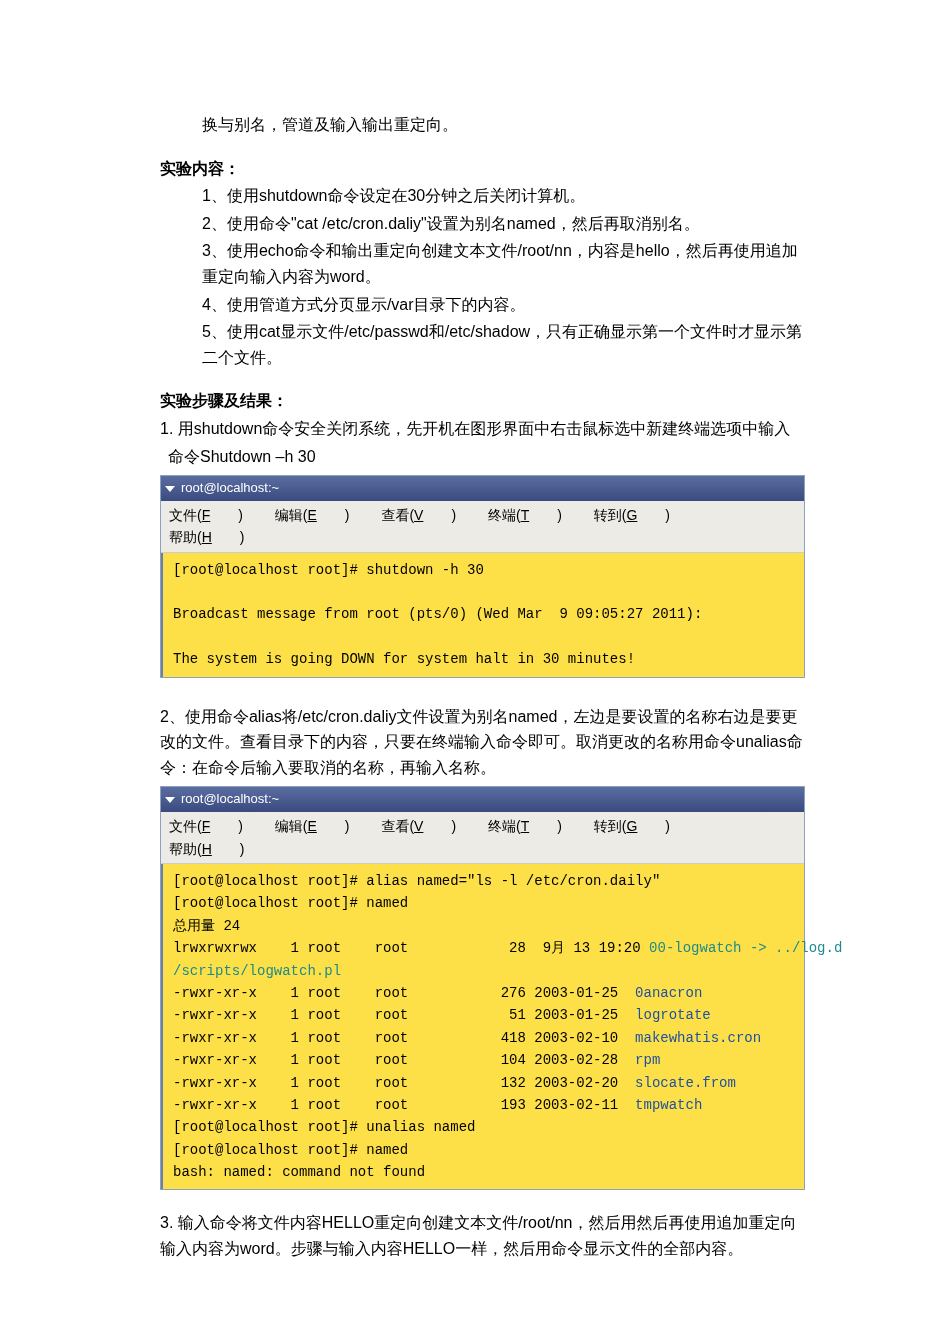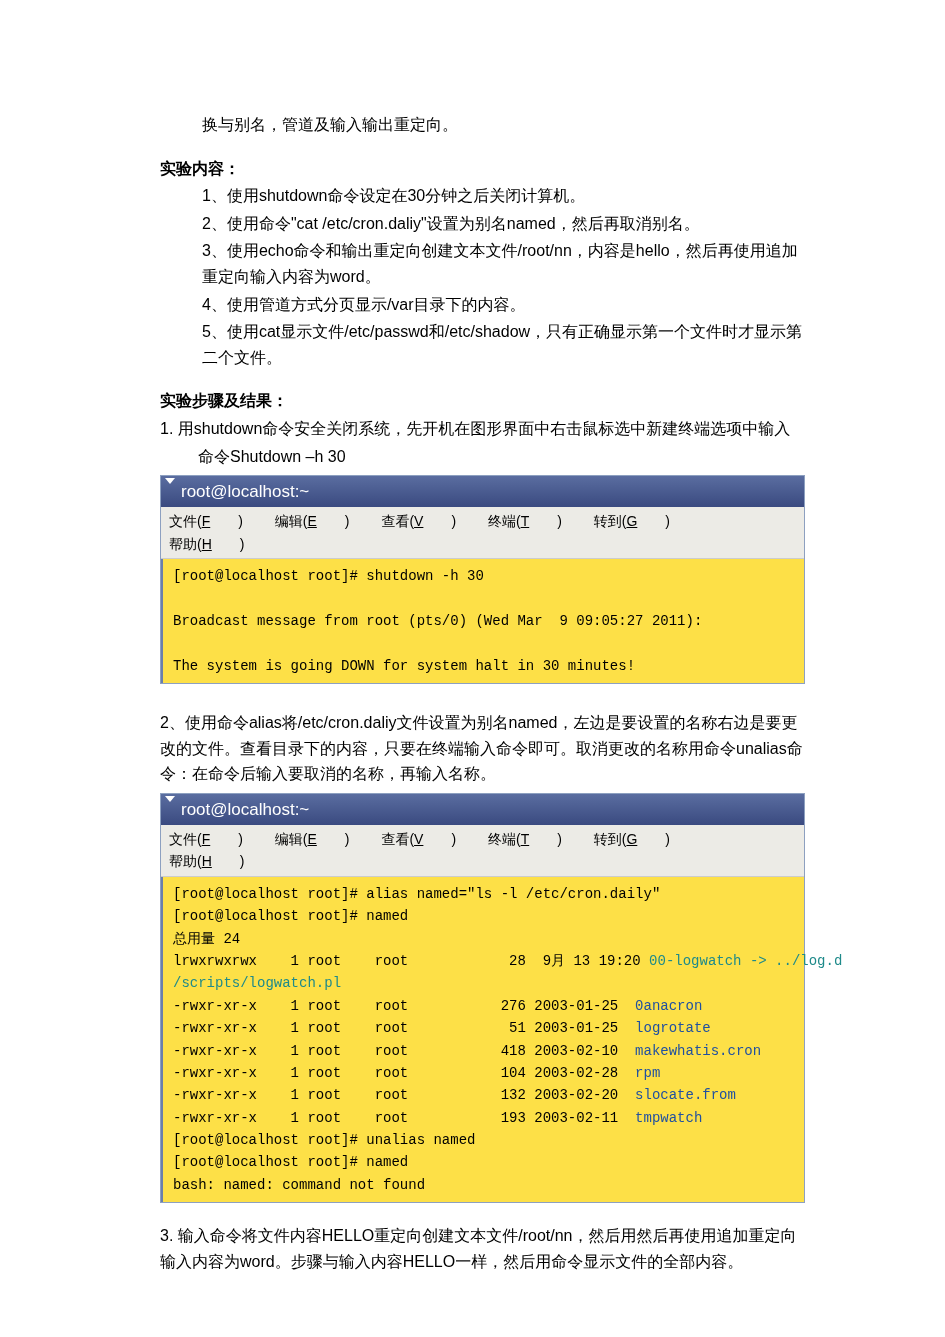--- a/index.html
+++ b/index.html
@@ -13,32 +13,33 @@
   }
   .page {
     width: 945px;
     box-sizing: border-box;
     padding: 110px 140px 60px 160px;
   }
   .indent1 { margin-left: 42px; }
   .heading { font-weight: bold; margin-top: 18px; margin-bottom: 2px; }
   p { margin: 2px 0; }
   .numbered-step { margin-left: 0; }
-  .step-sub { margin-left: 38px; }
+  .step-sub { margin-left: 8px; }
   .terminal-block {
     margin-top: 6px;
     border: 1px solid #8da0c0;
     background: #f2eef0;
   }
   .titlebar {
     background: linear-gradient(#5a6da0, #3a4a80);
     color: #ffffff;
-    font-size: 17px;
+    font-size: 13px;
     padding: 2px 4px;
     display: flex;
+    align-items: center;
   }
   .titlebar .chevron {
     display: inline-block;
     width: 0; height: 0;
     border-left: 5px solid transparent;
     border-right: 5px solid transparent;
     border-top: 6px solid #fff;
     margin-right: 6px;
   }
   .menubar {

